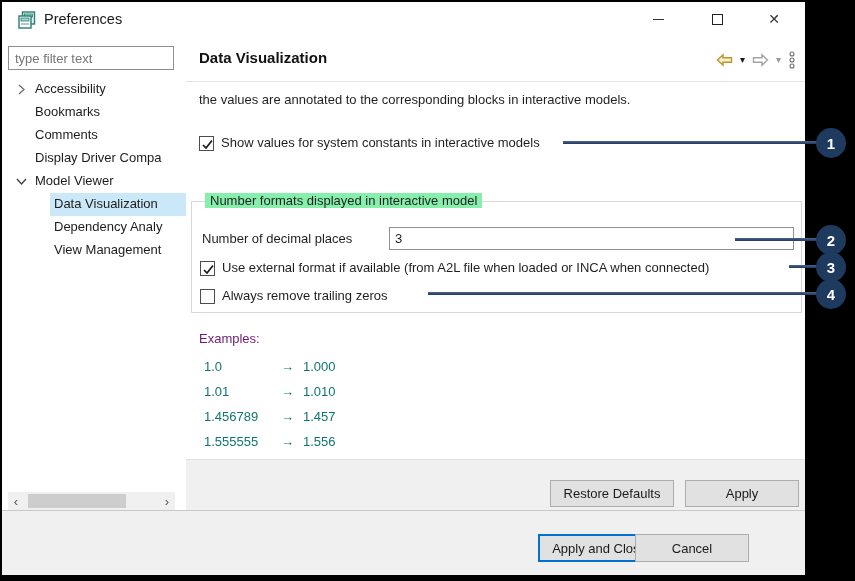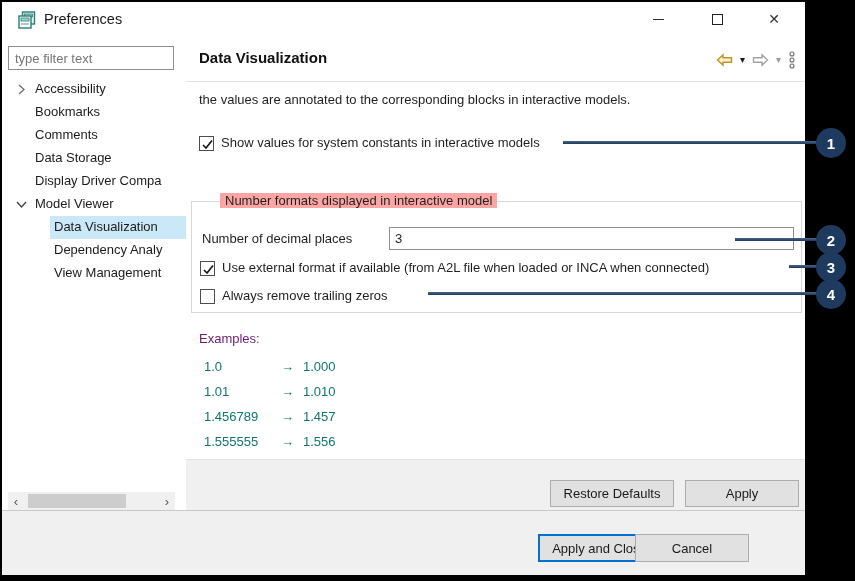--- a/index.html
+++ b/index.html
@@ -42,21 +42,21 @@
 
   
   .page { position:absolute; left:184px; top:80px; width:619px; height:377px; background:#fff; }
   .para { position:absolute; left:13px; top:8px; width:590px; font-size:13px; line-height:19.5px; color:#1f1f1f; }
   .cbx { position:absolute; width:15px; height:15px; background:#fff; border:1px solid #4d4d4d; }
   .cbx svg { position:absolute; left:-1px; top:-1px; }
   .cb1-box { left:13px; top:54px; }
   .cb1-lbl { position:absolute; left:35px; top:53px; font-size:13px; color:#1f1f1f; }
 
   .group { position:absolute; left:5px; top:119px; width:611px; height:112px; border:1px solid #d8d8d8; }
-  .group-legend { position:absolute; left:28px; top:-9px; background:#fca5a5; padding:0 5px; font-size:13px; color:#1f1f1f; }
+  .group-legend { position:absolute; left:13px; top:-9px; background:#86efac; padding:0 5px; font-size:13px; color:#1f1f1f; }
   .dec-lbl { position:absolute; left:10px; top:29px; font-size:13px; color:#1f1f1f; }
   .dec-input { position:absolute; left:197px; top:25px; width:405px; height:23px; border:1px solid #8f8f8f; font-family:"Liberation Sans",sans-serif; font-size:13px; padding:0 5px; color:#1f1f1f; background:#fff; }
   .cb2-box { left:8px; top:59px; }
   .cb2-lbl { position:absolute; left:30px; top:58px; font-size:13px; color:#1f1f1f; }
   .cb3-box { left:8px; top:87px; }
   .cb3-lbl { position:absolute; left:30px; top:86px; font-size:13px; color:#1f1f1f; }
 
   .ex-title { position:absolute; left:13px; top:249px; font-size:13px; color:#701a75; }
   .ex-rows { position:absolute; left:18px; top:272px; font-size:13px; color:#0f766e; }
   .ex-row { height:25px; line-height:25px; }
@@ -109,23 +109,20 @@
           <svg class="chev" width="13" height="13" viewBox="0 0 13 13">
               <polyline points="4,2 9,6.5 4,11" fill="none" stroke="#6e6e6e" stroke-width="1.3"></polyline>
             </svg>
           <span class="lbl">Accessibility</span>
         </div>
         <div class="trow lvl0">
           <span class="lbl">Bookmarks</span>
         </div>
         <div class="trow lvl0">
           <span class="lbl">Comments</span>
-        </div>
-        <div class="trow lvl0">
-          <span class="lbl">Data Storage</span>
         </div>
         <div class="trow lvl0">
           <span class="lbl">Display Driver Compa</span>
         </div>
         <div class="trow lvl0">
           <svg class="chev" width="13" height="13" viewBox="0 0 13 13">
               <polyline points="2,4 6.5,9 11,4" fill="none" stroke="#3f3f3f" stroke-width="1.3"></polyline>
             </svg>
           <span class="lbl">Model Viewer</span>
         </div>

